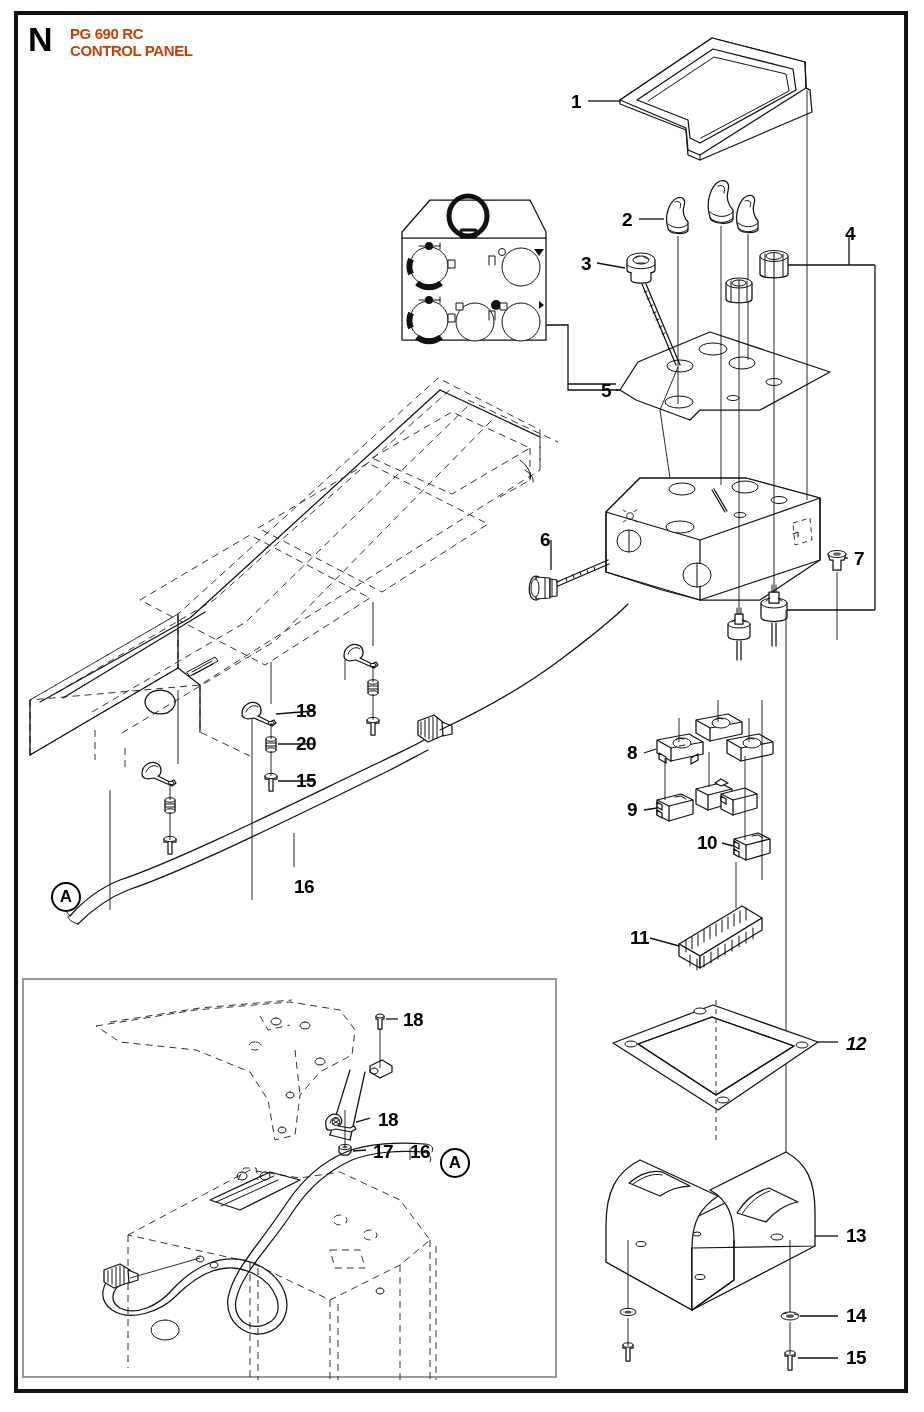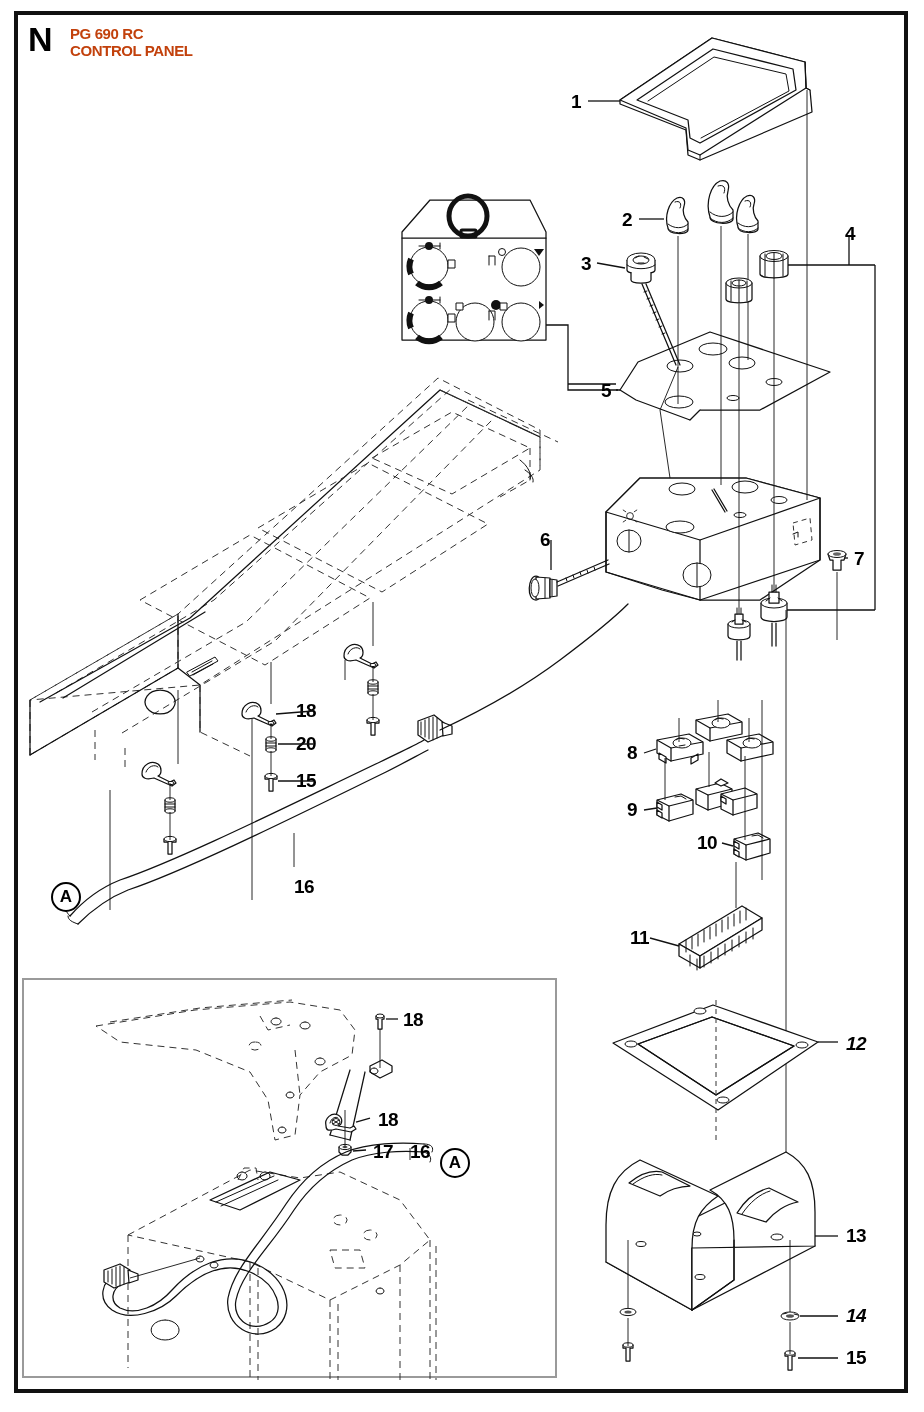--- a/index.html
+++ b/index.html
@@ -633,21 +633,21 @@
   <div class="callout" style="left:845px;top:224px;">4</div>
   <div class="callout" style="left:601px;top:381px;">5</div>
   <div class="callout" style="left:540px;top:530px;">6</div>
   <div class="callout" style="left:854px;top:549px;">7</div>
   <div class="callout" style="left:627px;top:743px;">8</div>
   <div class="callout" style="left:627px;top:800px;">9</div>
   <div class="callout" style="left:697px;top:833px;">10</div>
   <div class="callout" style="left:630px;top:928px;">11</div>
   <div class="callout" style="left:846px;top:1034px;font-style:italic;">12</div>
   <div class="callout" style="left:846px;top:1226px;text-align:center;">13</div>
-  <div class="callout" style="left:846px;top:1306px;font-style:italic;">14</div>
+  <div class="callout" style="left:846px;top:1306px;">14</div>
   <div class="callout" style="left:846px;top:1348px;">15</div>
   <div class="callout" style="left:294px;top:877px;">16</div>
   <div class="callout" style="left:296px;top:701px;">18</div>
   <div class="callout" style="left:296px;top:734px;">20</div>
   <div class="callout" style="left:296px;top:771px;">15</div>
 
   <svg style="position:absolute;left:0;top:0;width:924px;height:1412px;pointer-events:none;">
     <g fill="none" stroke="#111" stroke-width="1.3">
       <path d="M588,101 L620,101"></path>
       <path d="M639,219 L664,219"></path>

